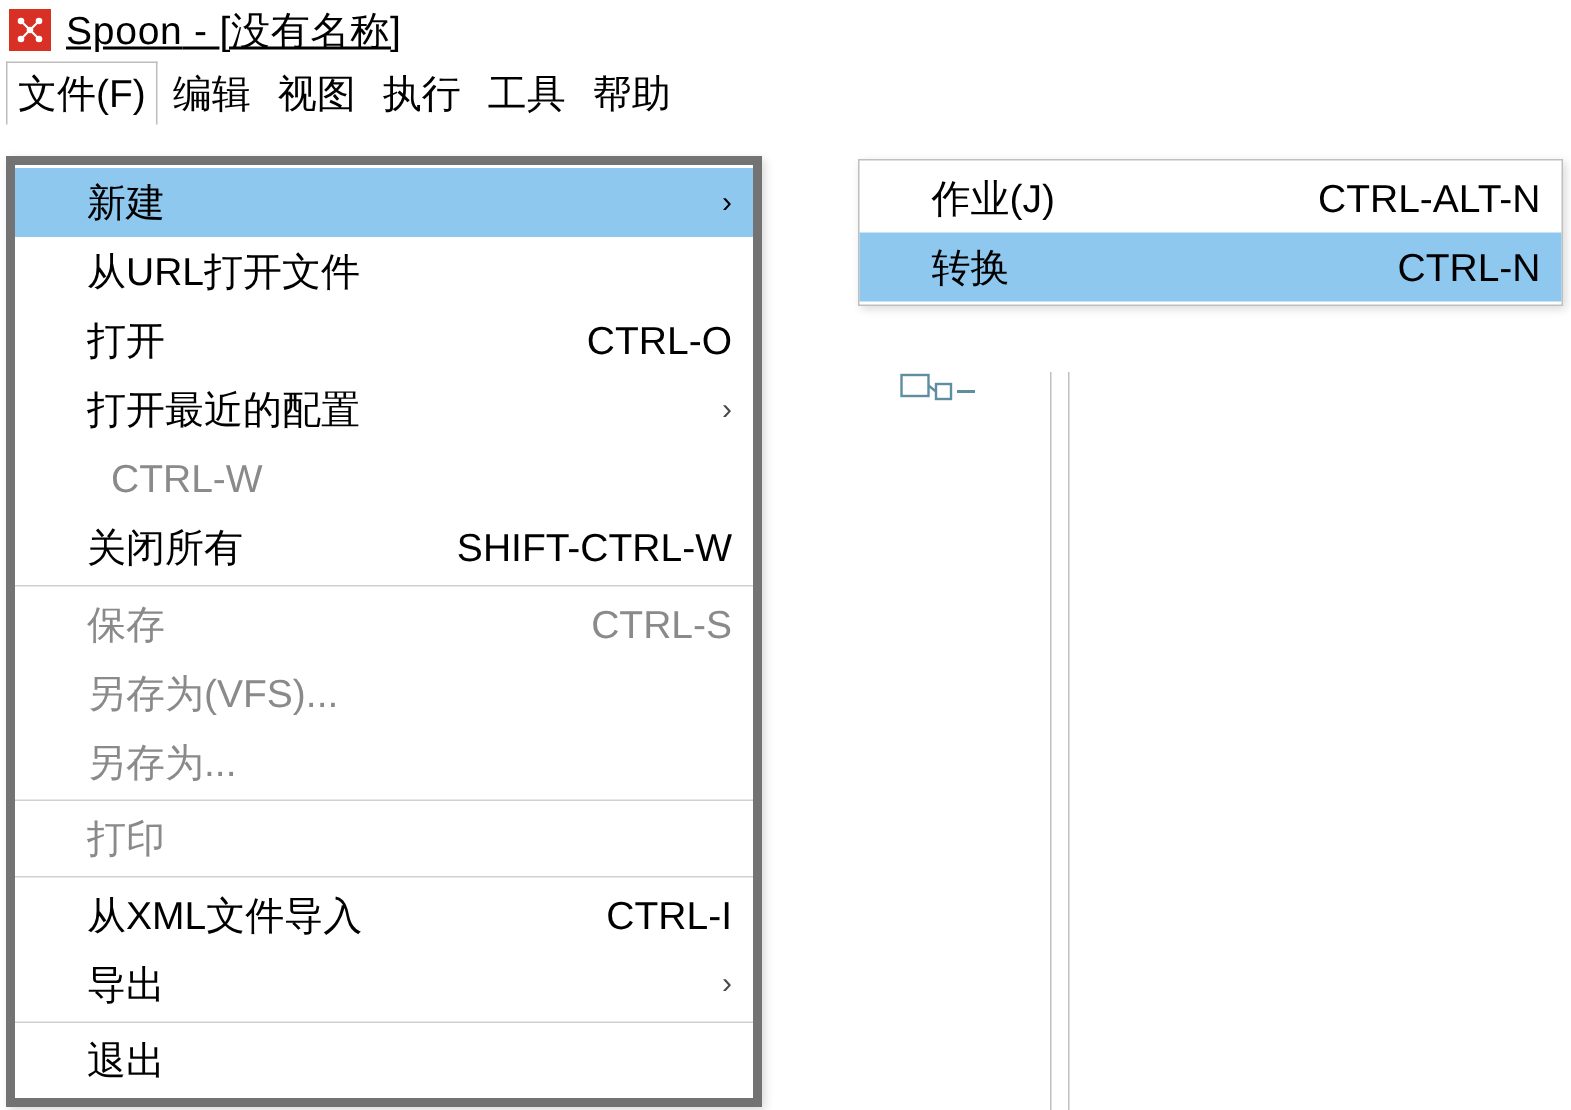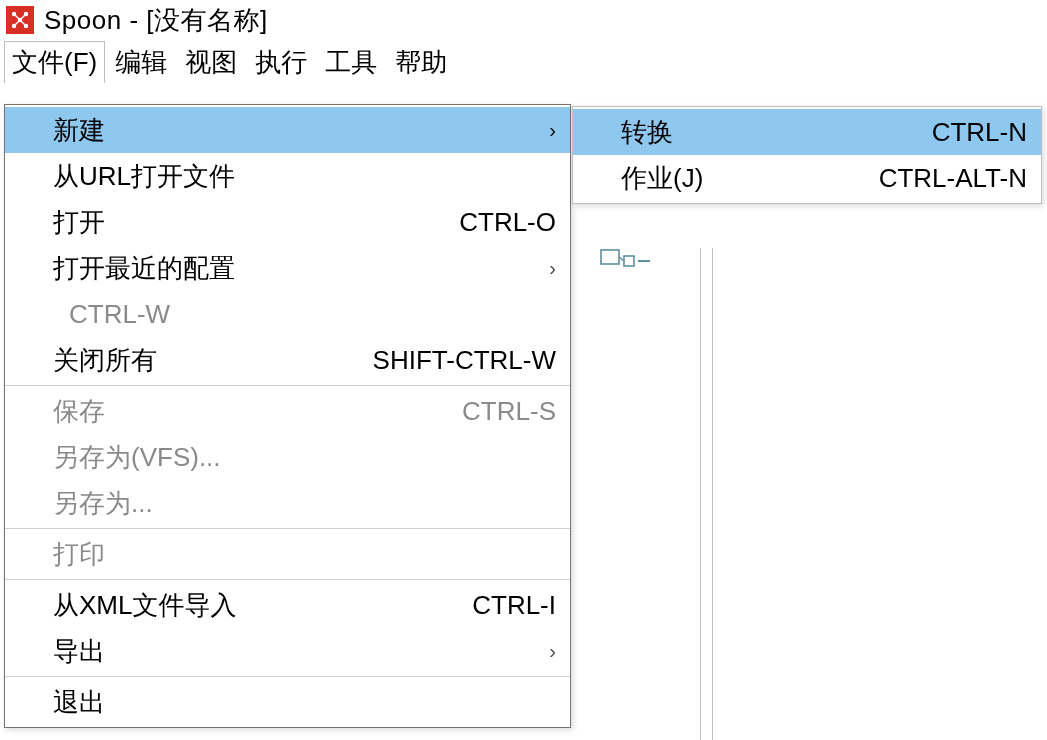--- a/index.html
+++ b/index.html
@@ -12,20 +12,21 @@
       height: 740px;
       overflow: hidden;
       position: relative;
     }
     .title-bar {
       display: flex;
       align-items: center;
       height: 40px;
       padding: 0 6px;
       background: #ffffff;
+      text-decoration: underline;
     }
     .title-bar .app-icon {
       width: 28px; height: 28px;
       background: #d93025;
       margin-right: 10px;
       display: inline-flex;
       align-items: center;
       justify-content: center;
       color: #fff;
       font-size: 16px;
@@ -53,23 +54,23 @@
     .menu-bar .menu-item.active {
       background: #ffffff;
       border: 1px solid #bdbdbd;
       border-bottom: none;
       padding: 3px 7px;
     }
     .file-menu {
       position: absolute;
       top: 104px;
       left: 4px;
-      width: 567px;
-      background: #ffffff;
-      border: 1px solid #737373;
+      width: 504px;
+      background: #ffffff;
+      border: 6px solid #737373;
       box-shadow: 2px 2px 6px rgba(0,0,0,0.15);
       padding: 2px 0;
     }
     .menu-row {
       display: flex;
       align-items: center;
       height: 46px;
       padding: 0 14px 0 48px;
       font-size: 26px;
       cursor: default;
@@ -216,27 +217,27 @@
     <span class="label">导出</span>
     <span class="chevron">›</span>
   </div>
   <div class="menu-sep"></div>
   <div class="menu-row">
     <span class="label">退出</span>
   </div>
 </div>
 
 <div class="sub-menu">
+  <div class="menu-row">
+    <span class="label">作业(J)</span>
+    <span class="accel">CTRL-ALT-N</span>
+  </div>
   <div class="menu-row highlight">
     <span class="label">转换</span>
     <span class="accel">CTRL-N</span>
-  </div>
-  <div class="menu-row">
-    <span class="label">作业(J)</span>
-    <span class="accel">CTRL-ALT-N</span>
   </div>
 </div>
 
 <div class="toolbar-remnant">
   <span>
     <svg width="56" height="24" viewBox="0 0 56 24">
       <rect x="1" y="2" width="18" height="14" fill="none" stroke="#5f8ea0" stroke-width="1.6"></rect>
       <rect x="24" y="8" width="10" height="10" fill="none" stroke="#5f8ea0" stroke-width="1.6"></rect>
       <line x1="19" y1="9" x2="24" y2="13" stroke="#5f8ea0" stroke-width="1.6"></line>
       <line x1="38" y1="13" x2="50" y2="13" stroke="#5f8ea0" stroke-width="2"></line>

